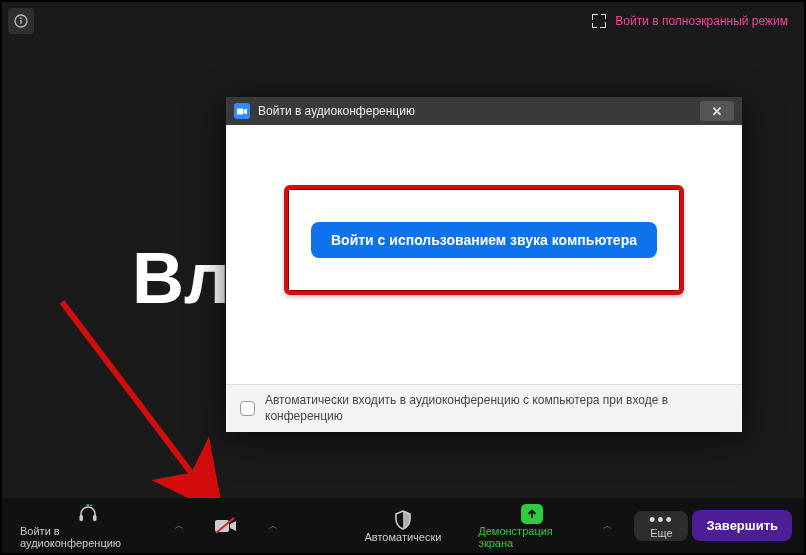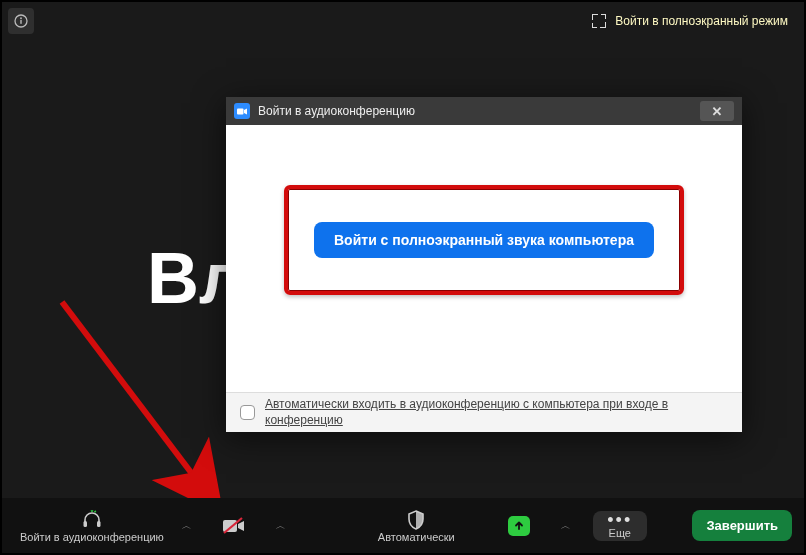--- a/index.html
+++ b/index.html
@@ -17,37 +17,37 @@
   .info-btn {
     position: absolute; top: 6px; left: 6px;
     width: 26px; height: 26px;
     background: #2f2f2f; border-radius: 4px;
     display: flex; align-items: center; justify-content: center;
     color: #bbb; font-size: 14px; cursor: pointer;
   }
   .fullscreen-btn {
     position: absolute; top: 8px; right: 10px;
     display: flex; align-items: center; gap: 9px;
-    color: #fef9c3; font-size: 12px; cursor: pointer;
+    color: #ec4899; font-size: 12px; cursor: pointer;
     padding: 4px 6px;
   }
   .fs-icon { width: 14px; height: 14px; position: relative; }
   .fs-icon::before, .fs-icon::after {
     content: ""; position: absolute; width: 5px; height: 5px;
     border: 1.5px solid #ddd;
   }
   .fs-icon::before { top: 0; left: 0; border-right: none; border-bottom: none; }
   .fs-icon::after { bottom: 0; right: 0; border-left: none; border-top: none; }
   .fs-icon .c2, .fs-icon .c3 { position: absolute; width: 5px; height: 5px; border: 1.5px solid #ddd; }
   .fs-icon .c2 { top: 0; right: 0; border-left: none; border-bottom: none; }
   .fs-icon .c3 { bottom: 0; left: 0; border-right: none; border-top: none; }
 
   
   .bg-text {
-    position: absolute; top: 235px; left: 145px;
+    position: absolute; top: 235px; left: 130px;
     font-size: 72px; font-weight: 800; color: #fff;
   }
 
   
   .arrow-svg { position: absolute; top: 290px; left: 40px; pointer-events: none; }
 
   
   .dialog {
     position: absolute; top: 95px; left: 224px;
     width: 516px; height: 335px;
@@ -84,24 +84,24 @@
   .primary-btn {
     background: #0e72ed; color: #fff;
     padding: 10px 20px; border-radius: 8px;
     font-size: 14px; font-weight: 600; cursor: pointer;
     border: none;
   }
   .test-link {
     color: #0e72ed; font-size: 13px; cursor: pointer;
   }
   .dlg-footer {
-    height: 40px; background: #f4f4f4;
+    height: 48px; background: #f4f4f4;
     border-top: 1px solid #ddd;
     display: flex; align-items: center; padding: 0 14px;
-    font-size: 12px; color: #444; gap: 10px; text-decoration: underline;
+    font-size: 12px; color: #444; gap: 10px;
   }
   .chk {
     width: 15px; height: 15px; border: 1.5px solid #999; border-radius: 4px;
     background: #fff; cursor: pointer; flex-shrink: 0;
   }
   .dlg-footer-label { line-height: 1.3; }
 
   
   .toolbar {
     position: absolute; bottom: 0; left: 0; right: 0; height: 55px;
@@ -123,21 +123,21 @@
   .tb-item.share .tb-icon-box {
     width: 22px; height: 20px; background: #2ecc40; border-radius: 5px;
     display: flex; align-items: center; justify-content: center;
   }
   .more-btn {
     background: #2d2d2d; border-radius: 8px; padding: 2px 10px;
     min-width: 54px;
   }
   .more-dots { font-size: 18px; letter-spacing: 2px; line-height: 14px; color: #ddd; }
   .end-btn {
-    margin-left: auto; background: #15803d; color: #fff;
+    margin-left: auto; background: #4c1d95; color: #fff;
     border-radius: 8px; padding: 8px 14px; font-size: 13px; font-weight: 600;
     cursor: pointer;
   }
   .spacer { width: 6px; }
 </style>
 </head>
 <body>
 
 <div class="top-bar">
   <div class="info-btn">
@@ -175,21 +175,21 @@
           <path d="M7 2 L10 0.5 L10 6.5 L7 5 Z" fill="#fff"></path>
         </svg>
     </span>
     <span>Войти в аудиоконференцию</span>
     <div class="dlg-close">
       <span>✕</span>
     </div>
   </div>
   <div class="dlg-body">
     <div class="highlight-box">
-      <button class="primary-btn">Войти с полноэкранный звука компьютера</button>
+      <button class="primary-btn">Войти с использованием звука компьютера</button>
     </div>
   </div>
   <div class="dlg-footer">
     <div class="chk"></div>
     <div class="dlg-footer-label">Автоматически входить в аудиоконференцию с компьютера при входе в конференцию</div>
   </div>
 </div>
 
 <div class="toolbar">
 
@@ -237,20 +237,21 @@
   <div style="width:20px"></div>
 
   <div class="tb-item share green">
     <div class="tb-icon">
       <div class="tb-icon-box">
         <svg width="12" height="12" viewBox="0 0 12 12">
             <path d="M6 9 V3 M3 5.5 L6 2.5 L9 5.5" stroke="#111" stroke-width="1.8" fill="none" stroke-linecap="round" stroke-linejoin="round"></path>
           </svg>
       </div>
     </div>
+    <span>Демонстрация экрана</span>
   </div>
   <div class="tb-caret">
     <span>︿</span>
   </div>
 
   <div class="spacer"></div>
 
   <div class="tb-item more-btn">
     <div class="more-dots">•••</div>
     <span>Еще</span>

